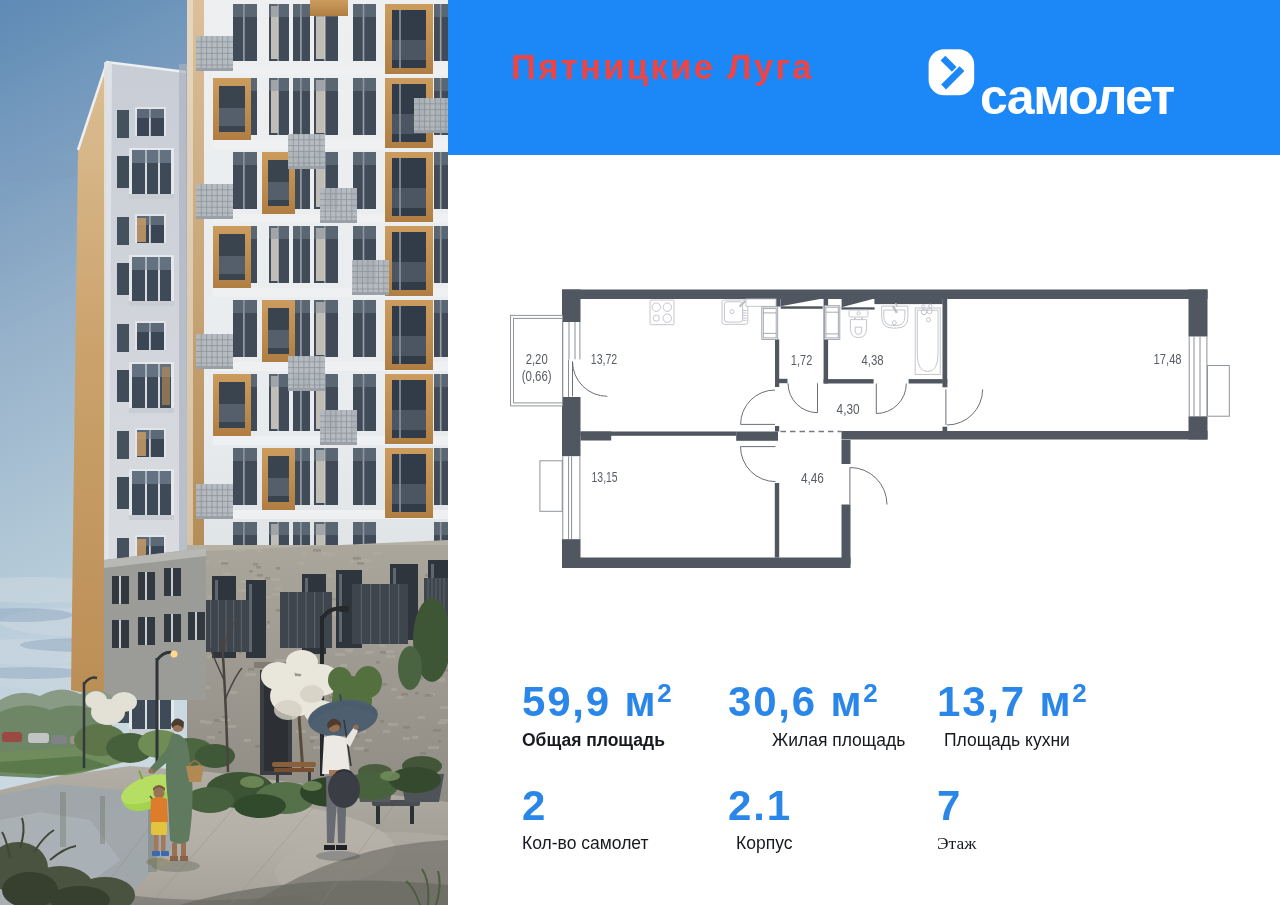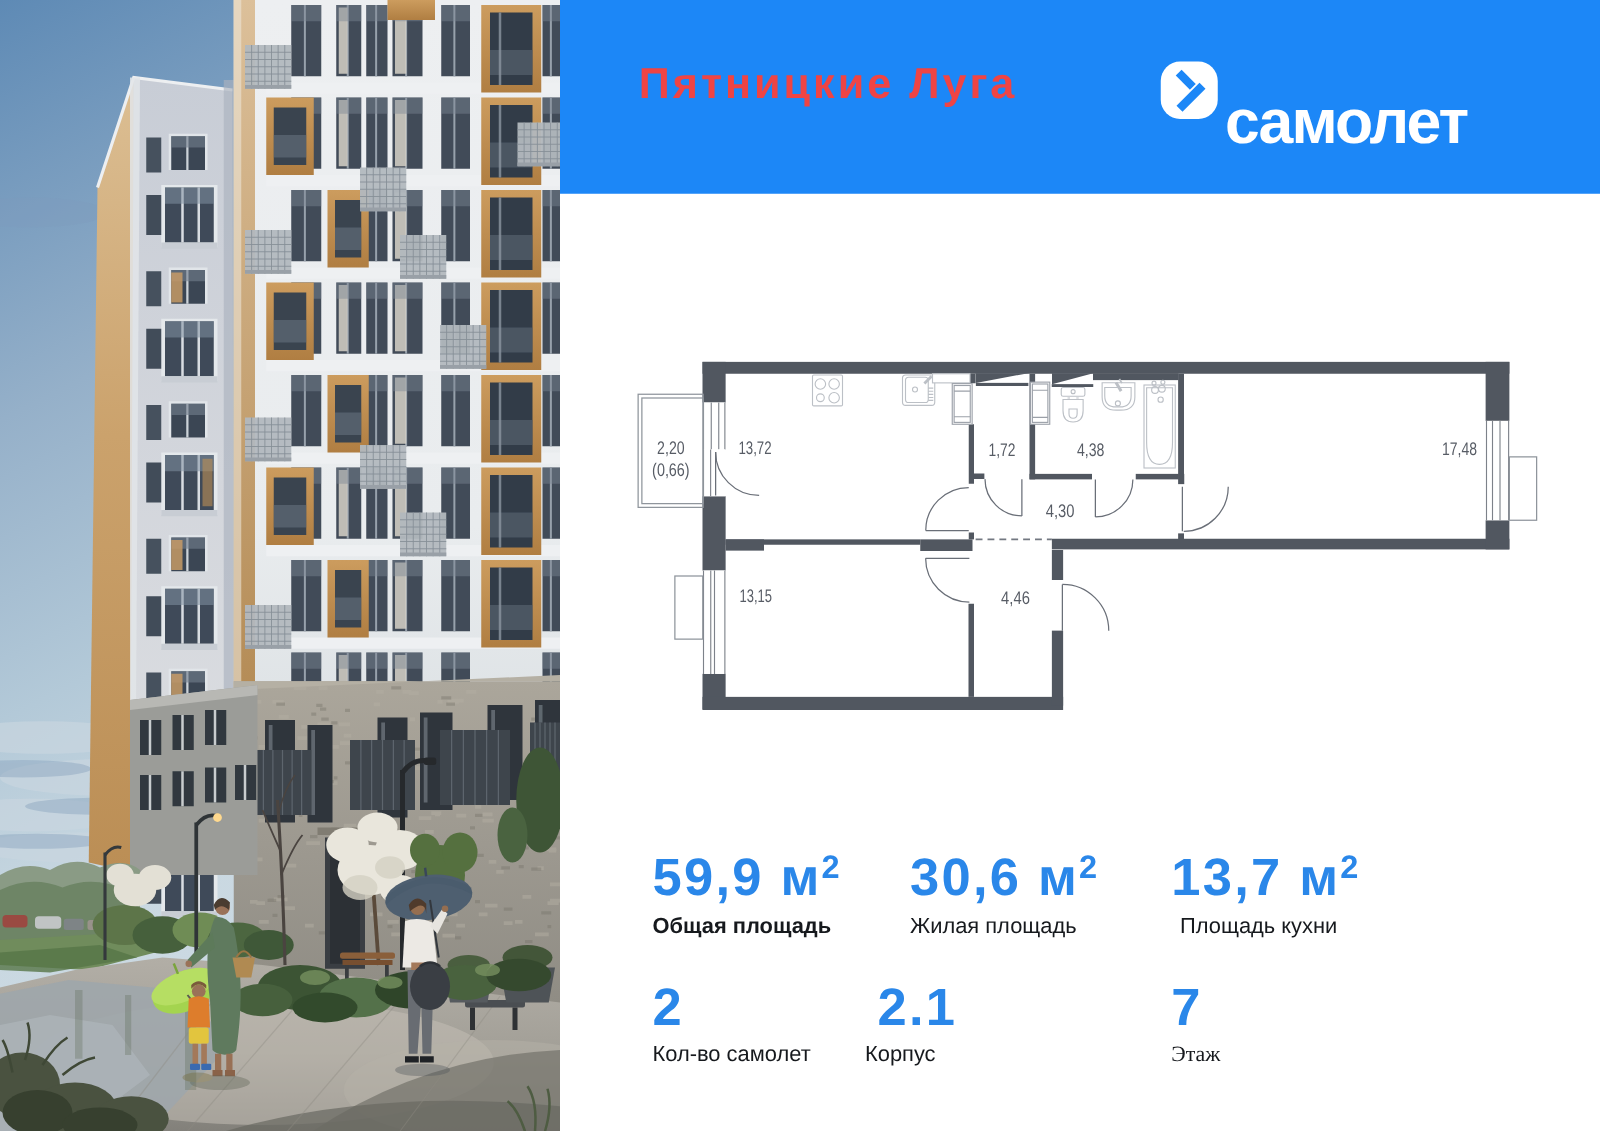--- a/index.html
+++ b/index.html
@@ -1302,25 +1302,25 @@
 <text x="812.4" y="483" textLength="23" lengthAdjust="spacingAndGlyphs">4,46</text>
 <text x="536.7" y="363.5" textLength="22" lengthAdjust="spacingAndGlyphs">2,20</text>
       <text x="536.7" y="380.5" textLength="30" lengthAdjust="spacingAndGlyphs">(0,66)</text>
 </g>
 </svg>
 
 <div class="statnum" style="left:522px;top:678px;">59,9 м<sup>2</sup></div>
 <div class="statlab" style="left:522px;top:730px;font-weight:bold;">Общая площадь</div>
 
 <div class="statnum" style="left:728px;top:678px;">30,6 м<sup>2</sup></div>
-<div class="statlab" style="left:728px;top:730px;">Жилая площадь</div>
+<div class="statlab" style="left:772px;top:730px;">Жилая площадь</div>
 
 <div class="statnum" style="left:937px;top:678px;">13,7 м<sup>2</sup></div>
 <div class="statlab" style="left:944px;top:730px;">Площадь кухни</div>
 
 <div class="statnum" style="left:522px;top:782px;">2</div>
 <div class="statlab" style="left:522px;top:833px;">Кол-во самолет</div>
 
-<div class="statnum" style="left:702px;top:782px;">2.1</div>
-<div class="statlab" style="left:692px;top:833px;">Корпус</div>
+<div class="statnum" style="left:728px;top:782px;">2.1</div>
+<div class="statlab" style="left:736px;top:833px;">Корпус</div>
 
 <div class="statnum" style="left:937px;top:782px;">7</div>
 <div class="statlab" style="left:937px;top:833px;font-family:Liberation Serif, serif;">Этаж</div>
 
 </body></html>

